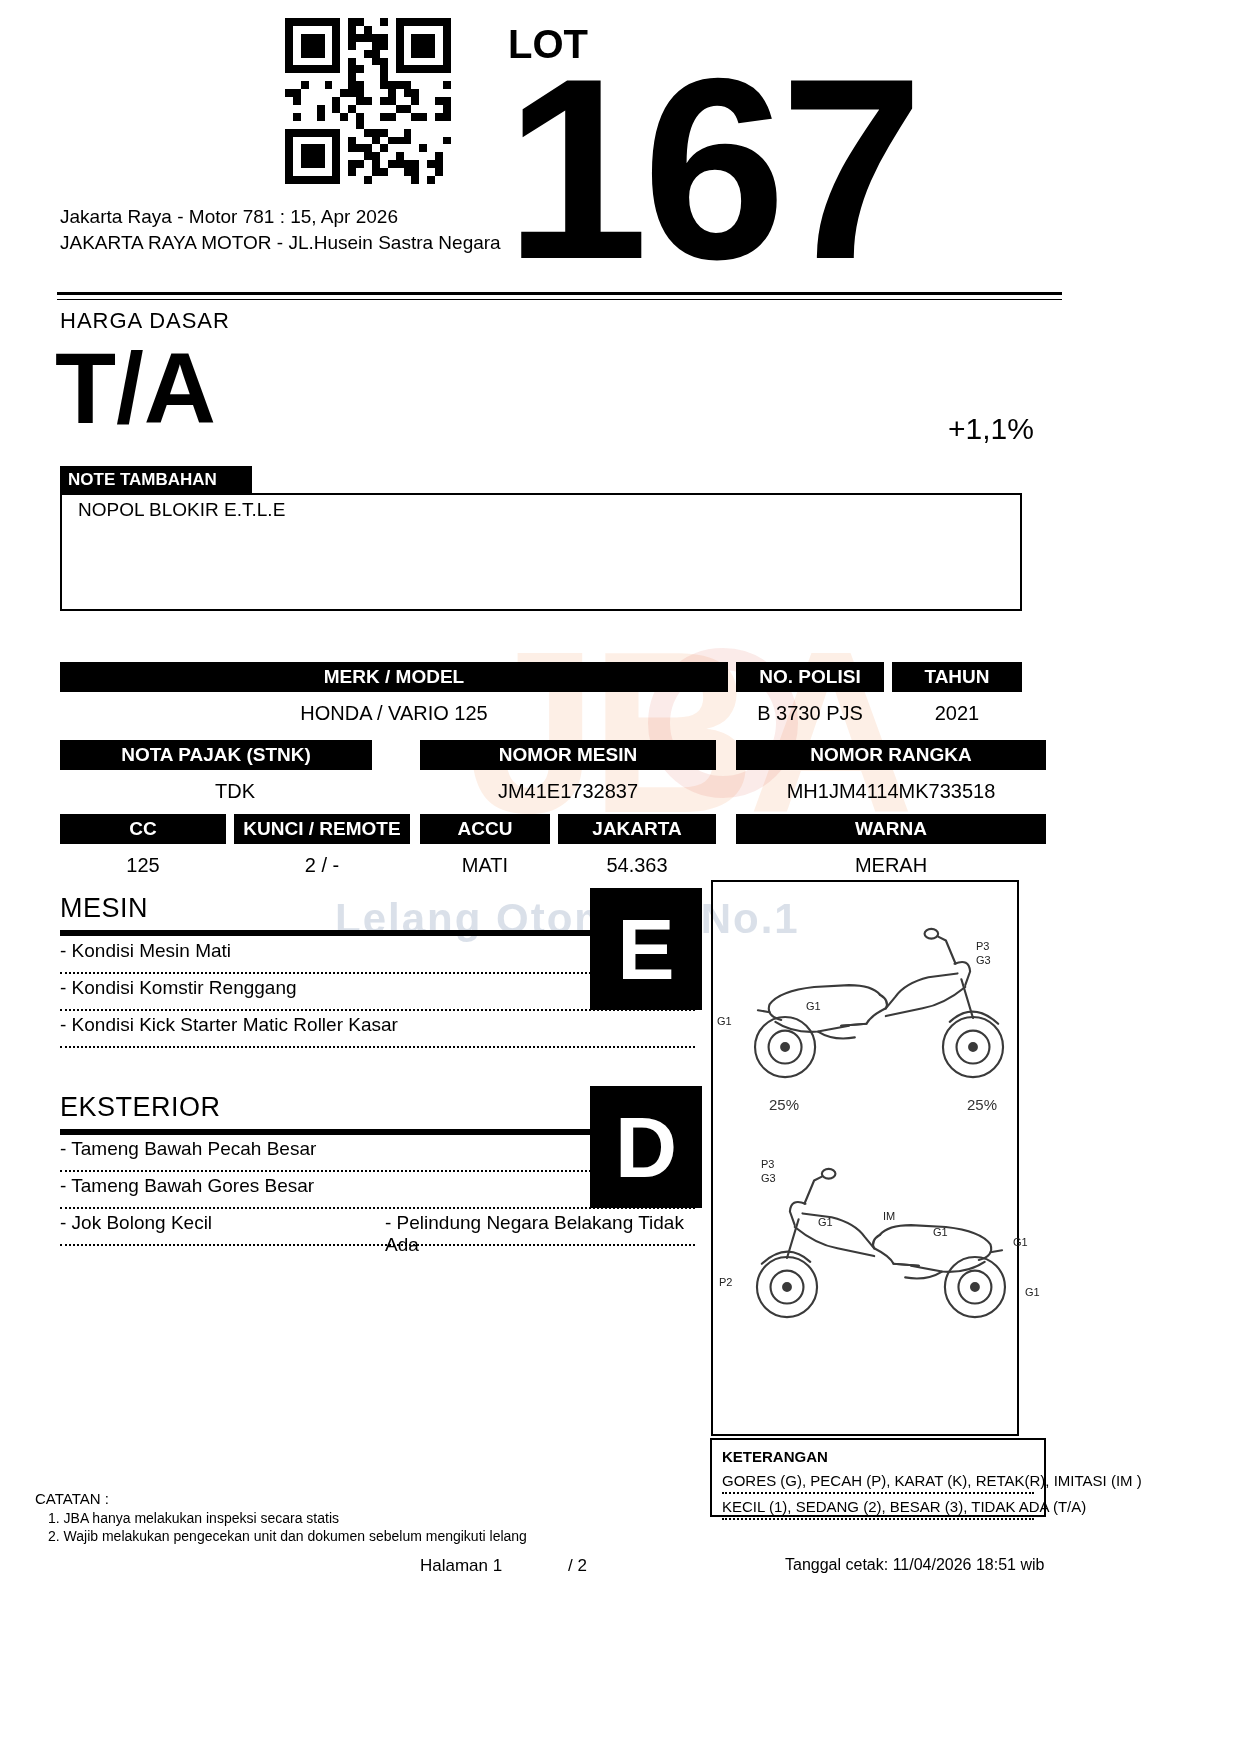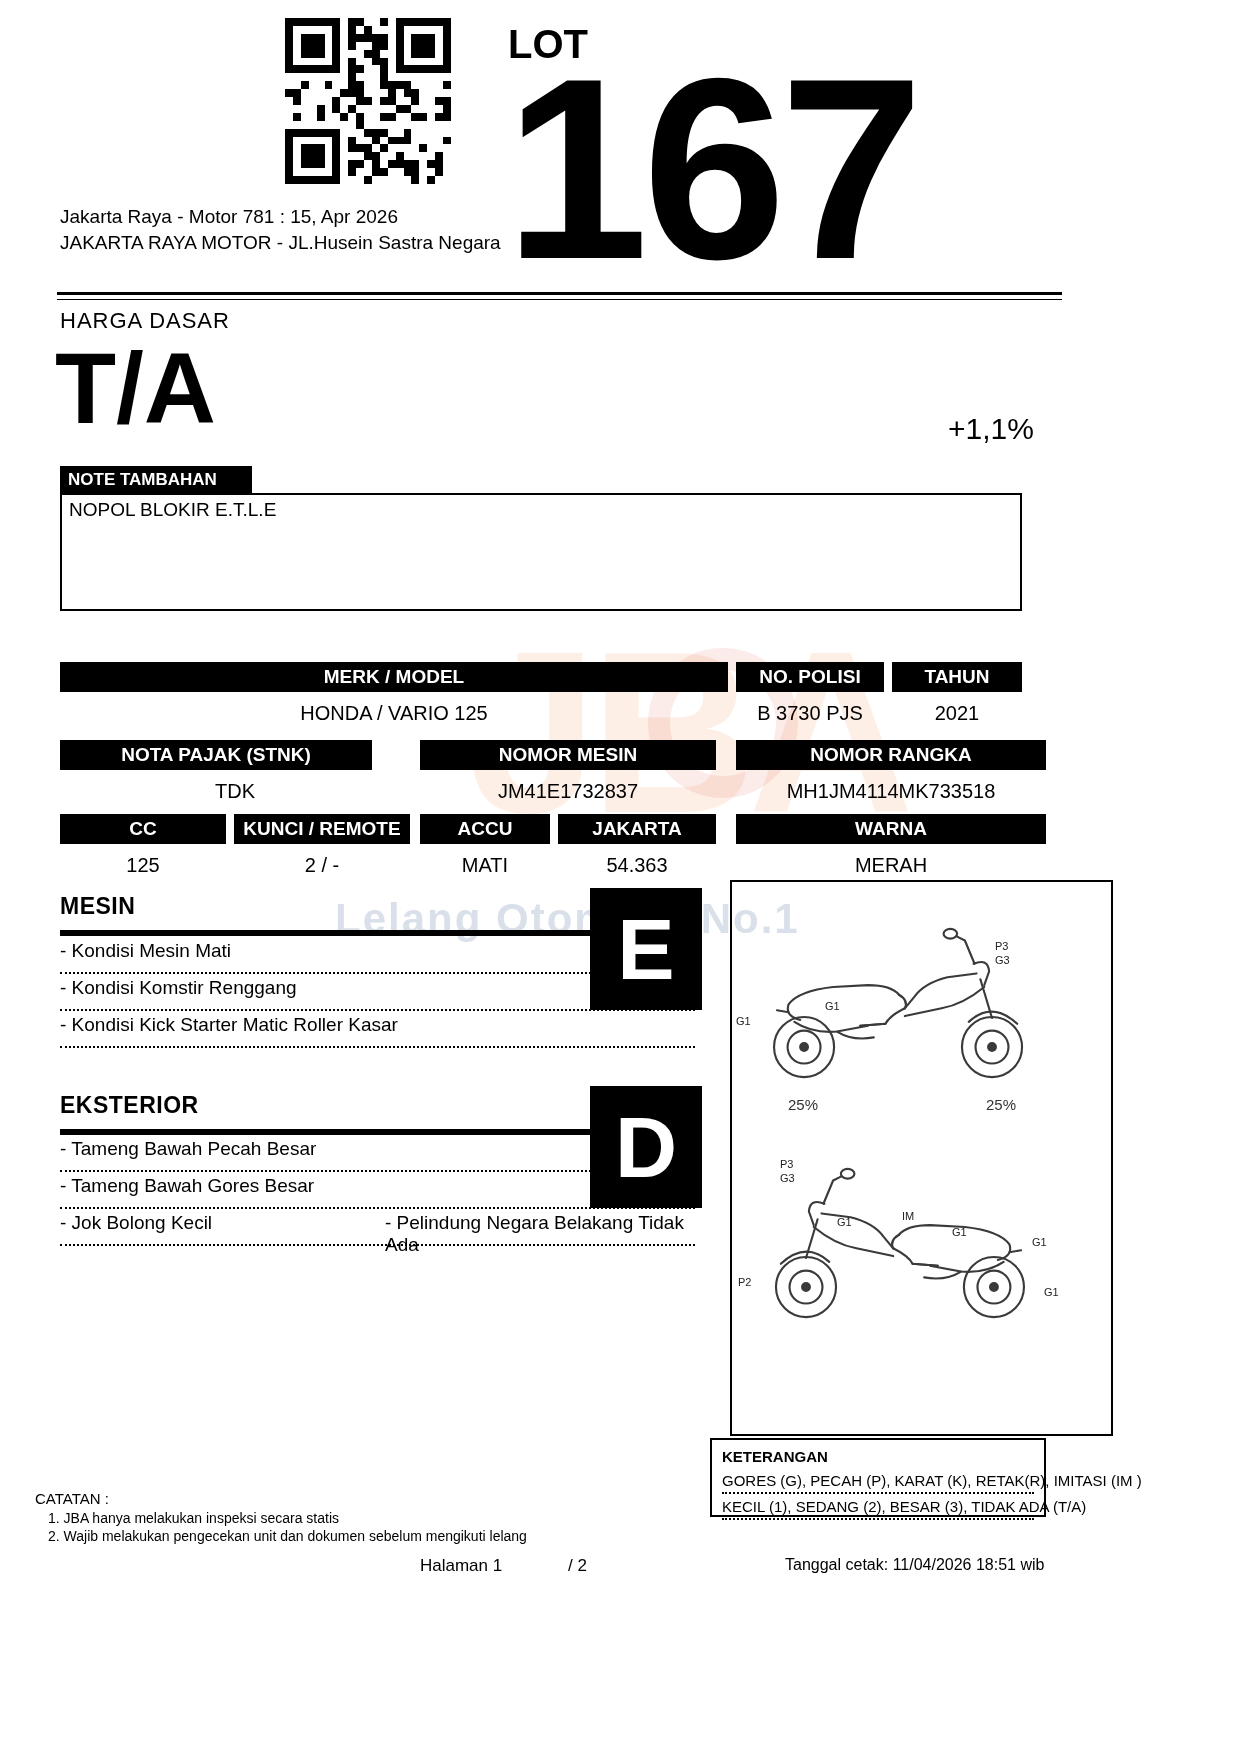--- a/index.html
+++ b/index.html
@@ -9,21 +9,21 @@
   .abs{position:absolute}
   .layer{position:absolute;inset:0;z-index:1}
   .wm{position:absolute;z-index:0}
   .hdr-cell{position:absolute;background:#000;color:#fff;font-weight:bold;
             text-align:center;font-size:19px;line-height:30px;height:30px;z-index:1}
   .val{position:absolute;text-align:center;font-size:20px;line-height:30px;height:30px}
   .dot-row{position:absolute;border-bottom:2px dotted #000;font-size:19px;padding-bottom:10px}
   .grade{position:absolute;width:112px;height:122px;background:#000;color:#fff;
          display:flex;align-items:center;justify-content:center;
          font-size:86px;font-weight:bold;z-index:2}
-  .sec-title{position:absolute;font-size:23px;font-weight:bold;letter-spacing:.5px}
+  .sec-title{position:absolute;font-size:27px;font-weight:normal;letter-spacing:.5px}
   .sec-rule{position:absolute;height:6px;background:#000}
   .ann{position:absolute;font-size:11px;color:#222;line-height:12px;white-space:nowrap}
   .tire{position:absolute;font-size:15px;color:#333}
   .panel{position:absolute;border:2px solid #000;background:transparent}
   .legend-line{position:absolute;font-size:15px;border-bottom:2px dotted #000;padding-bottom:3px;white-space:nowrap}
   .addr{position:absolute;font-size:19px;line-height:26px}
   .qr{position:absolute;left:285px;top:18px;width:166px;height:166px}
 </style>
 </head>
 <body>
@@ -159,21 +159,21 @@
 
   <div class="abs" style="left:57px;top:292px;width:1005px;height:3px;background:#000"></div>
   <div class="abs" style="left:57px;top:299px;width:1005px;height:1px;background:#000"></div>
 
   <div class="abs" style="left:60px;top:308px;font-size:22px;letter-spacing:1px">HARGA DASAR</div>
   <div class="abs" style="left:55px;top:336px;font-size:100px;font-weight:bold;line-height:1.05">T/A</div>
   <div class="abs" style="left:948px;top:412px;font-size:30px;font-weight:normal">+1,1%</div>
 
   <div class="abs" style="left:60px;top:466px;width:192px;height:27px;background:#000;color:#fff;font-weight:bold;font-size:17px;line-height:27px;padding-left:8px">NOTE TAMBAHAN</div>
   <div class="abs" style="left:60px;top:493px;width:962px;height:118px;border:2px solid #000">
-    <div style="padding:4px 7px;font-size:19px">NOPOL BLOKIR E.T.L.E</div>
+    <div style="padding:4px 16px;font-size:19px">NOPOL BLOKIR E.T.L.E</div>
   </div>
 
   <div class="hdr-cell" style="left:60px;top:662px;width:668px">MERK / MODEL</div>
   <div class="hdr-cell" style="left:736px;top:662px;width:148px">NO. POLISI</div>
   <div class="hdr-cell" style="left:892px;top:662px;width:130px">TAHUN</div>
 
   <div class="val" style="left:60px;top:698px;width:668px">HONDA / VARIO 125</div>
   <div class="val" style="left:736px;top:698px;width:148px">B 3730 PJS</div>
   <div class="val" style="left:892px;top:698px;width:130px">2021</div>
 
@@ -209,21 +209,21 @@
   <div class="sec-rule" style="left:60px;top:1129px;width:530px"></div>
   <div class="grade" style="left:590px;top:1086px">D</div>
 
   <div class="dot-row" style="left:60px;top:1138px;width:635px">- Tameng Bawah Pecah Besar</div>
   <div class="dot-row" style="left:60px;top:1175px;width:635px">- Tameng Bawah Gores Besar</div>
   <div class="dot-row" style="left:60px;top:1212px;width:635px">
     <span>- Jok Bolong Kecil</span>
     <span class="abs" style="left:325px;top:0">- Pelindung Negara Belakang Tidak Ada</span>
   </div>
 
-  <div class="panel" style="left:730px;top:880px;width:383px;height:556px">
+  <div class="panel" style="left:711px;top:880px;width:308px;height:556px">
 
     <svg style="position:absolute;left:12px;top:28px" width="310" height="185">
       <use href="#scooter" width="310" height="185"></use>
     </svg>
 
     <div style="position:absolute;left:12px;top:268px;width:310px;height:185px;transform:scaleX(-1)">
       <svg width="310" height="185">
           <use href="#scooter" width="310" height="185"></use>
         </svg>
     </div>

